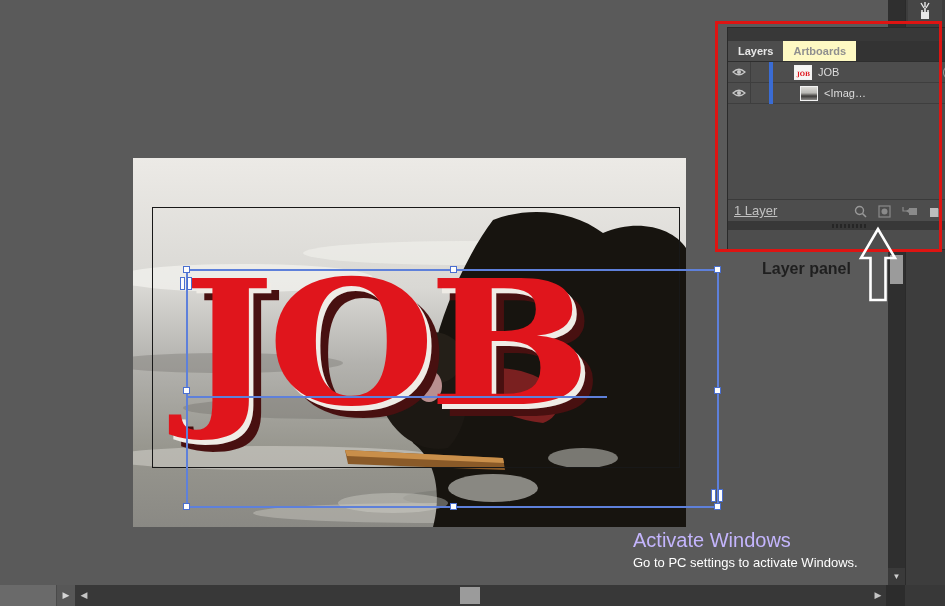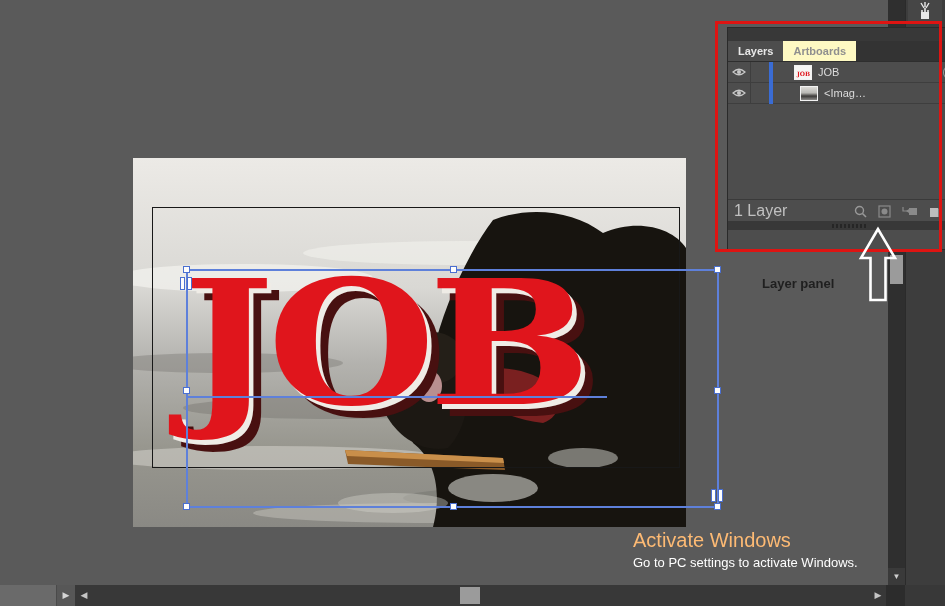--- a/index.html
+++ b/index.html
@@ -16,21 +16,21 @@
     color:#e0151c; letter-spacing:-6px; transform:scaleX(1.12); transform-origin:left top;
     text-shadow: 4px 5px 0 #efece6, 11px 12px 0 #481010;
     user-select:none;
   }
   .sel-line { background:#5e80da; z-index:5; }
   .handle { width:7px; height:7px; background:#fdfdfd; border:1px solid #4a6fd0; z-index:6; }
   .dbl-handle { width:12px; height:13px; z-index:6; display:flex; gap:2px; }
   .dbl-handle span { display:block; width:5px; height:13px; background:#fdfdfd; border:1px solid #4a6fd0; }
 
   
-  #wm-title { left:633px; top:529px; font-size:20px; color:#fdba74; z-index:2; }
+  #wm-title { left:633px; top:529px; font-size:20px; color:#c4b5fd; z-index:2; }
   #wm-sub   { left:633px; top:555px; font-size:13px; color:#ffffff; z-index:2; }
 
   
   #dock { left:905px; top:0; width:40px; height:606px; background:#3d3d3d; border-left:1px solid #2b2b2b; z-index:2; }
   #dock-btn { left:908px; top:0; width:34px; height:22px; background:#464646; z-index:3; display:flex; align-items:center; justify-content:center; }
   #vscroll { left:888px; top:0; width:17px; height:585px; background:#2f2f2f; z-index:2; }
   #vthumb { left:890px; top:255px; width:13px; height:29px; background:#9b9b9b; z-index:3; }
   #vdown { left:888px; top:568px; width:17px; height:17px; background:#3a3a3a; color:#cfcfcf; font-size:8px; text-align:center; line-height:17px; z-index:3; }
 
   #hbar { left:0; top:585px; width:945px; height:21px; background:#383838; z-index:2; }
@@ -64,31 +64,31 @@
   .thumb.t3 { margin-left:27px; background:linear-gradient(180deg,#dddcd8 0%,#b9b8b4 45%,#3c3a38 70%,#8c8b88 100%); }
   .lname { font-size:11px; color:#dcdcdc; margin-left:6px; white-space:nowrap; }
   .row-right { position:absolute; right:0; top:0; width:29px; height:21px; border-left:1px solid #3e3e3e; display:flex; align-items:center; }
   .target { width:9px; height:9px; border:1px solid #9a9a9a; border-radius:50%; margin-left:4px; cursor:pointer; }
   .target.selected { box-shadow:0 0 0 2px #4d4d4d, 0 0 0 3px #9a9a9a; }
   .selsq { width:7px; height:7px; background:#3a6cd4; margin-left:6px; }
   .selsq.small { width:6px; height:6px; }
 
   #rows-filler { height:95px; background:#4d4d4d; }
   #panel-bottom { height:22px; border-top:1px solid #3a3a3a; display:flex; align-items:center; position:relative; }
-  #layer-count { font-size:16px; color:#c0c0c0; margin-left:6px; }
+  #layer-count { font-size:13px; color:#c0c0c0; margin-left:6px;text-decoration:underline; }
   .pb-icons { position:absolute; right:4px; top:0; height:22px; display:flex; align-items:center; gap:11px; }
   .pb-icon { cursor:pointer; display:flex; }
   #panel-footer { height:9px; background:#383838; position:relative; }
   #grip { position:absolute; left:50%; top:3px; transform:translateX(-50%); width:34px; height:4px;
           background:repeating-linear-gradient(90deg,#262626 0 2px,transparent 2px 4px); }
 
   
   #red-box { left:715px; top:21px; width:227px; height:231px; border:3px solid #de1412; z-index:11; }
   #ann-arrow { left:858px; top:226px; z-index:12; }
-  #ann-label { left:762px; top:276px; font-size:13px; font-weight:bold; color:#1f1f1f; z-index:12; }
+  #ann-label { left:762px; top:260px; font-size:16px; font-weight:bold; color:#1f1f1f; z-index:12; }
 </style>
 </head>
 <body>
 
 <svg id="photo" class="abs" viewBox="0 0 553 369" preserveAspectRatio="none">
   <defs>
     <linearGradient id="water" x1="0" y1="0" x2="0" y2="1">
       <stop offset="0" stop-color="#eceae6"></stop>
       <stop offset="0.35" stop-color="#d9d8d4"></stop>
       <stop offset="0.55" stop-color="#b4b3af"></stop>

